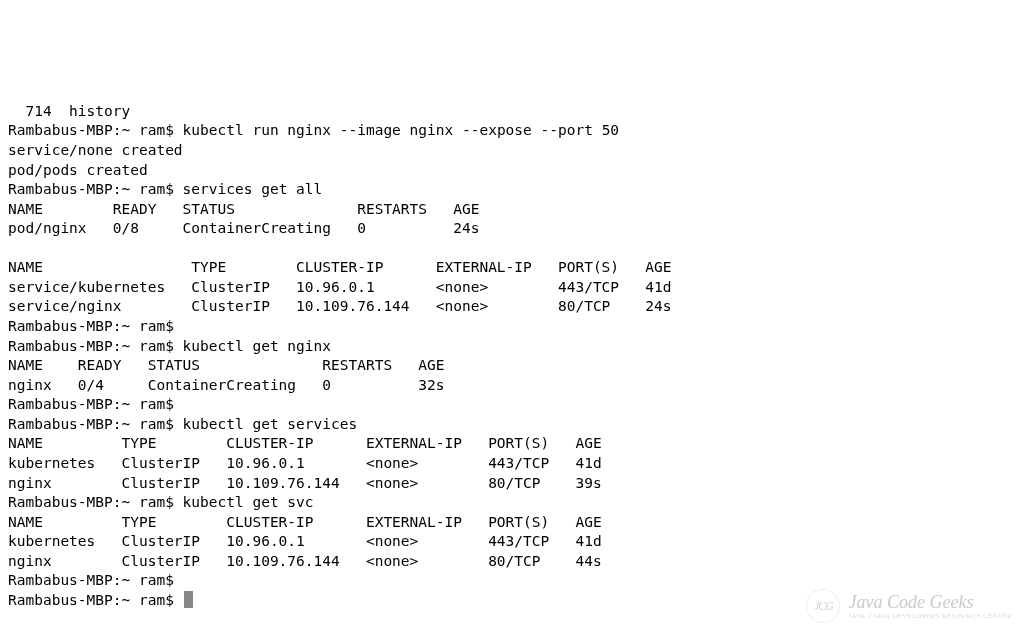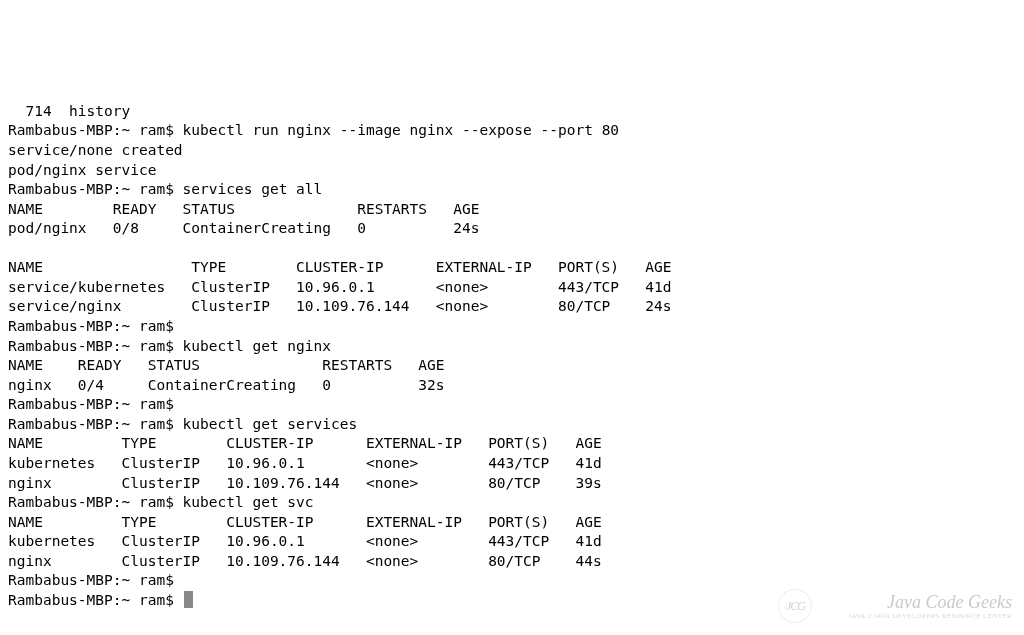--- a/index.html
+++ b/index.html
@@ -47,45 +47,43 @@
       justify-content: center;
       font-size: 12px;
       color: #999;
       font-style: italic;
       letter-spacing: -1px;
     }
     .watermark .text {
       display: flex;
       flex-direction: column;
       line-height: 1;
-      text-align: right;
     }
     .watermark .line1 {
       font-size: 18px;
       color: #888;
       font-style: italic;
     }
     .watermark .line2 {
       font-size: 7px;
       color: #aaa;
       letter-spacing: 0.3px;
       margin-top: 2px;
-      margin-left: 28px;
     }
   </style>
 </head>
 <body>
 
 
 
 <div class="terminal">
 <span>  714  history</span>
-<span>Rambabus-MBP:~ ram$ </span><span>kubectl run nginx --image nginx --expose --port 80</span>
+<span>Rambabus-MBP:~ ram$ </span><span>kubectl run nginx --image nginx --expose --port 50</span>
 <span>service/none created</span>
-<span>pod/nginx service</span>
+<span>pod/pods created</span>
 <span>Rambabus-MBP:~ ram$ </span><span>services get all</span>
 <span>NAME        READY   STATUS              RESTARTS   AGE</span>
 <span>pod/nginx   0/8     ContainerCreating   0          24s</span>
 
 <span>NAME                 TYPE        CLUSTER-IP      EXTERNAL-IP   PORT(S)   AGE</span>
 <span>service/kubernetes   ClusterIP   10.96.0.1       &lt;none&gt;        443/TCP   41d</span>
 <span>service/nginx        ClusterIP   10.109.76.144   &lt;none&gt;        80/TCP    24s</span>
 <span>Rambabus-MBP:~ ram$ </span>
 <span>Rambabus-MBP:~ ram$ </span><span>kubectl get nginx</span>
 <span>NAME    READY   STATUS              RESTARTS   AGE</span>

